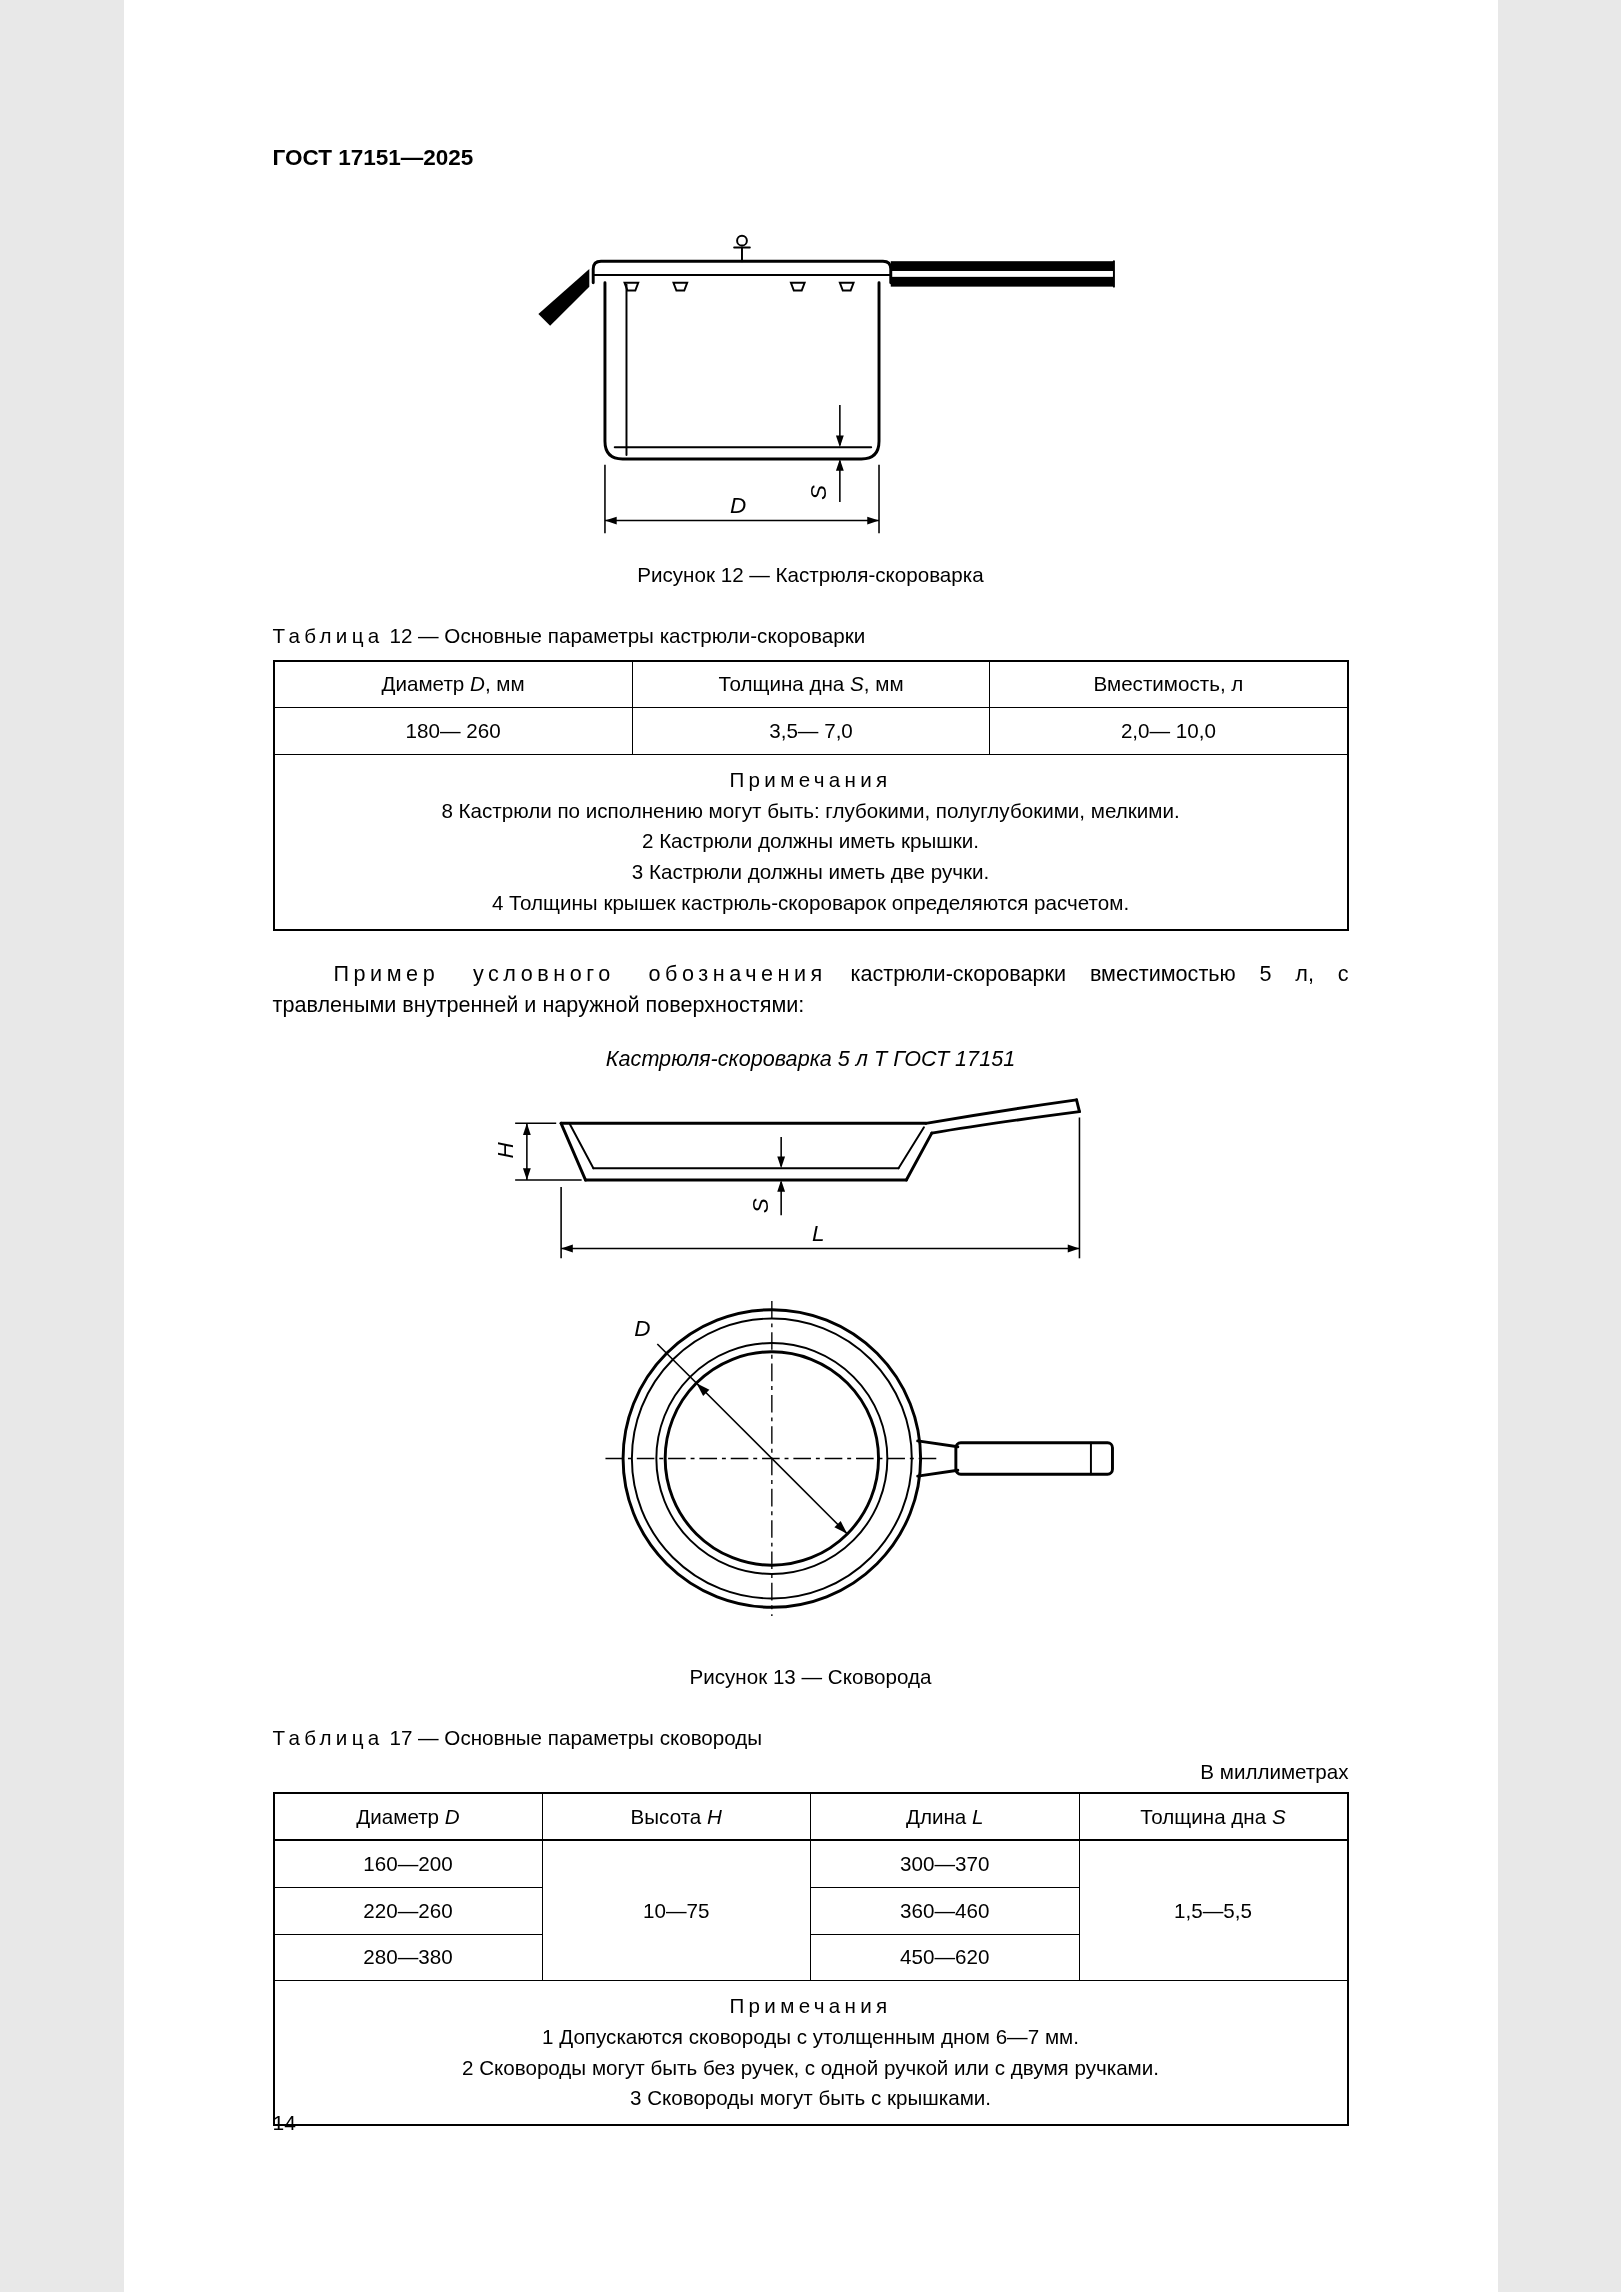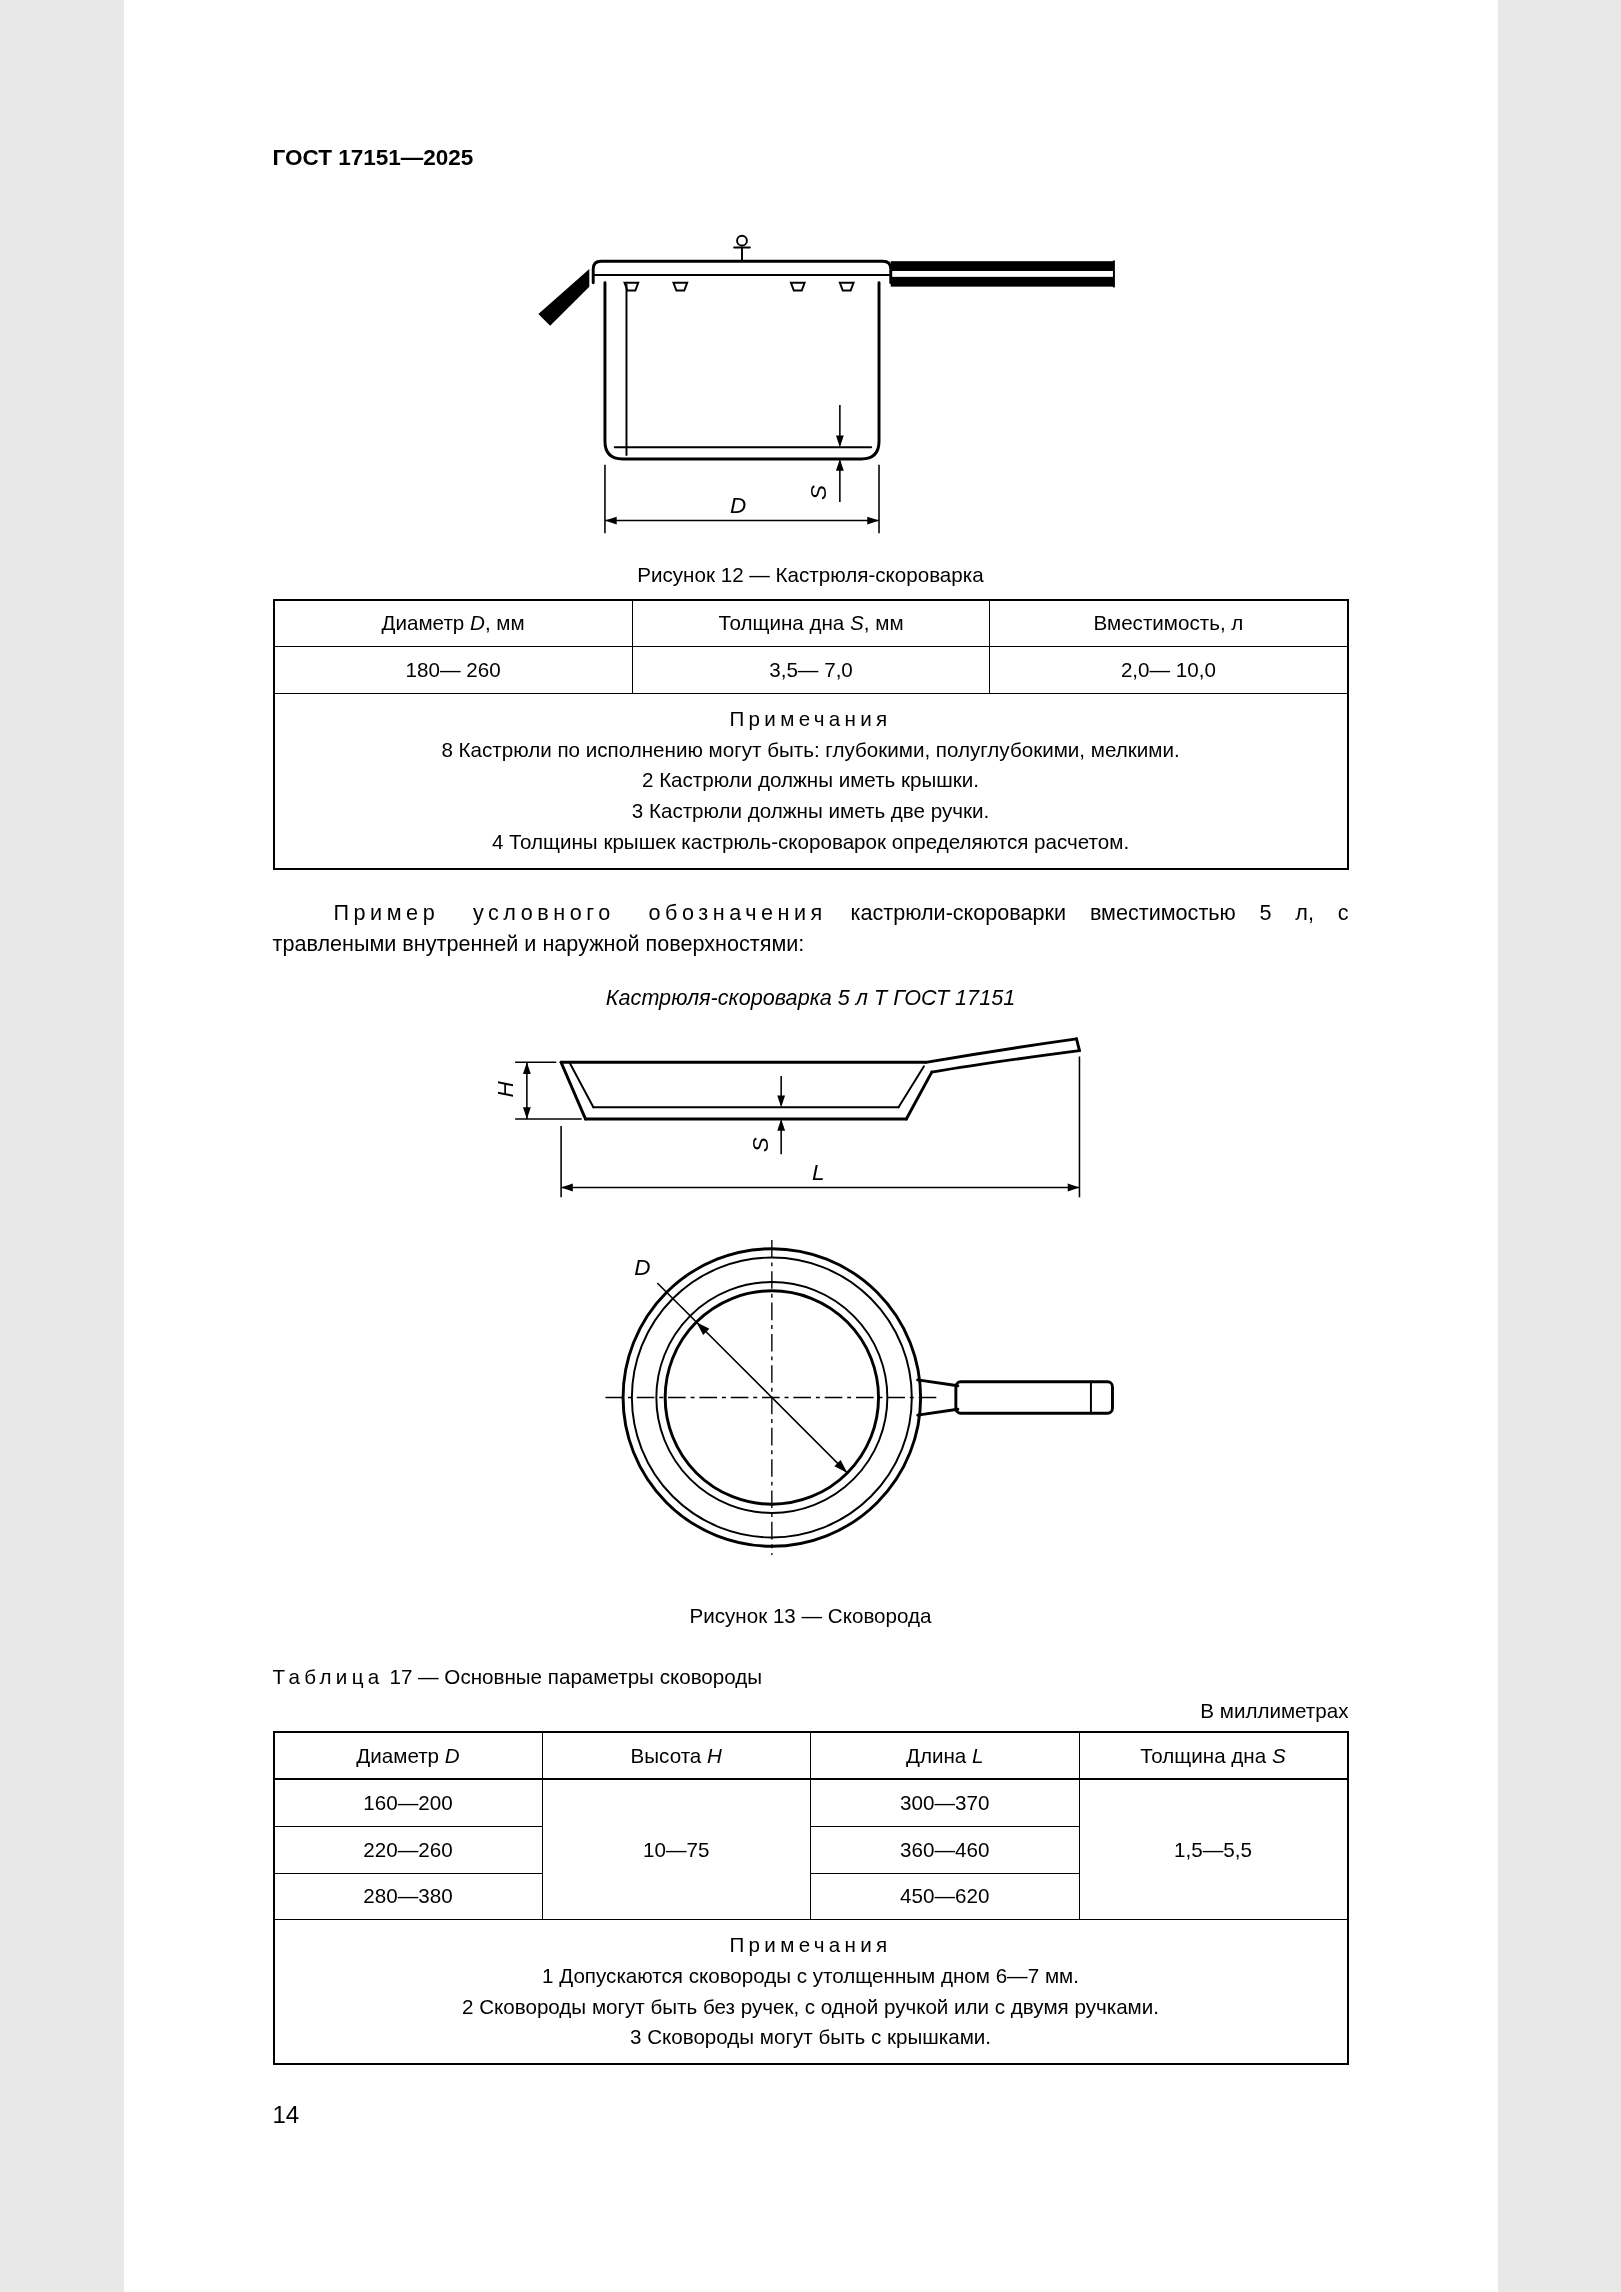--- a/index.html
+++ b/index.html
@@ -28,21 +28,21 @@
     font-weight:normal; padding:10.8px 5.9px;
   }
   table.gost th { height:45px; }
   table.gost td.val { height:44px; }
   td.notes-cell { text-align:left; padding:7.8px 11.8px 11.8px 57px; line-height:1.4; }
   .notes-cell .note-line { margin-top:2px; }
   .example { font-size:21.6px; line-height:1.45; text-align:justify;
     text-indent:61px; margin-top:27.4px; }
   .designation { text-align:center; font-style:italic; font-size:21.6px; margin-top:25.5px; }
   .units-note { text-align:right; font-size:20.6px; margin-top:9.8px; }
-  .page-number { position:absolute; left:149px; bottom:164px; font-size:24px; }
+  .page-number { position:absolute; left:149px; bottom:158px; font-size:21px; }
   .out  { stroke:#000; stroke-width:3; fill:none; stroke-linejoin:round; stroke-linecap:round; }
   .thin { stroke:#000; stroke-width:2; fill:none; stroke-linecap:round; }
   .dim  { stroke:#000; stroke-width:1.6; fill:none; }
   .cl   { stroke:#000; stroke-width:1.4; fill:none; stroke-dasharray:18 5 4 5; }
   .arr  { fill:#000; stroke:none; }
   .blk  { fill:#000; stroke:none; }
   .lbl  { font-family:"Liberation Sans", sans-serif; font-size:23px; font-style:italic; fill:#000; }
 </style>
 </head>
 <body>
@@ -96,20 +96,23 @@
         <line class="dim" x1="400" y1="246" x2="400" y2="316"></line>
         <line class="dim" x1="120" y1="303" x2="400" y2="303"></line>
         <polygon class="arr" points="120,303 132,299 132,307"></polygon>
         <polygon class="arr" points="400,303 388,299 388,307"></polygon>
         <text class="lbl" x="256" y="295" text-anchor="middle">D</text>
       </g>
     </svg>
   </div>
   <div class="caption caption-12">Рисунок 12 — Кастрюля-скороварка</div>
 
+  <div class="table-title">
+    <span class="ls">Таблица</span><span class="title-rest">12 — Основные параметры кастрюли-скороварки</span>
+  </div>
   <table class="gost">
     <tbody>
         <tr>
       <th style="width:33.4%">Диаметр <i>D</i>, мм</th>
       <th style="width:33.3%">Толщина дна <i>S</i>, мм</th>
       <th style="width:33.3%">Вместимость, л</th>
     </tr>
     <tr>
       <td class="val">180— 260</td>
       <td class="val">3,5— 7,0</td>

